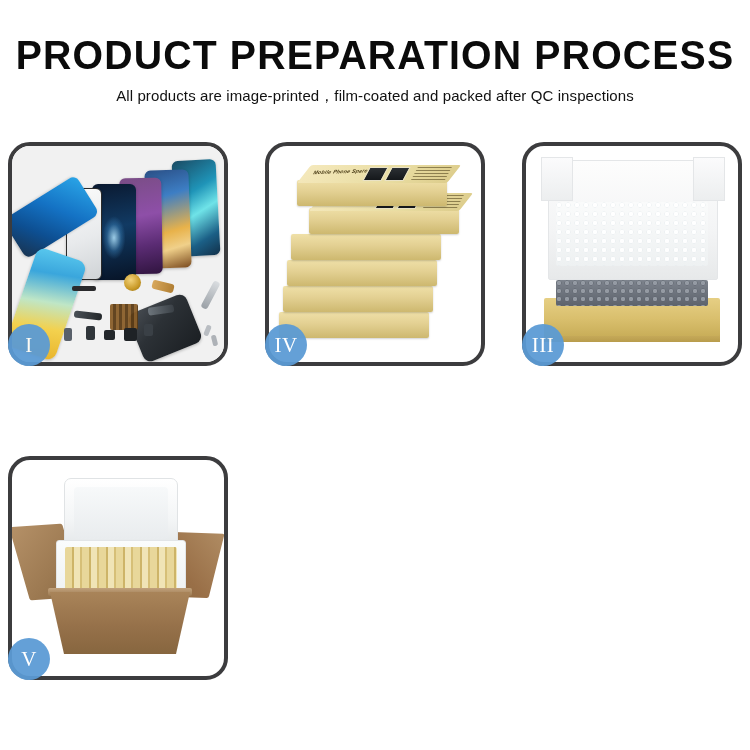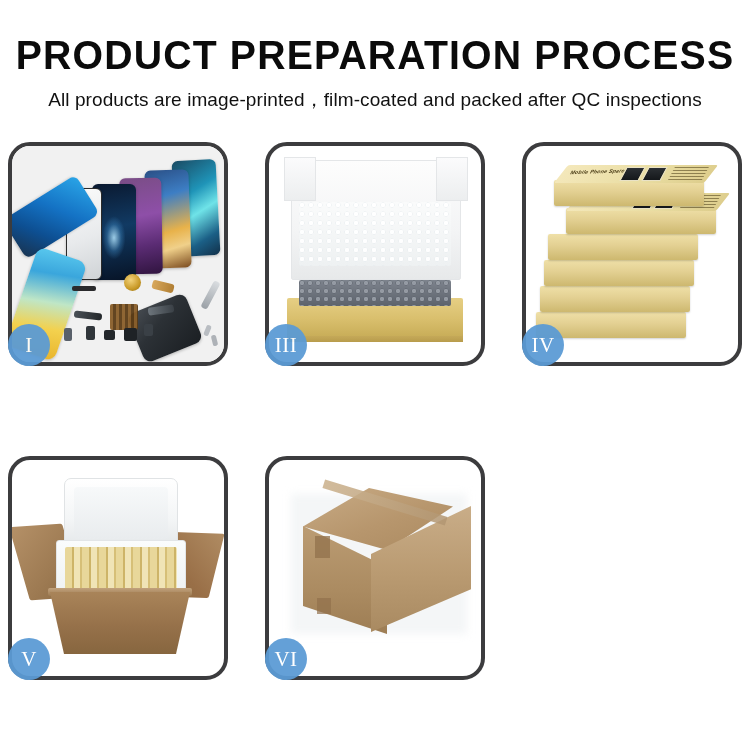--- a/index.html
+++ b/index.html
@@ -31,21 +31,21 @@
     letter-spacing: 1.2px;
     color: #0b0b0b;
     line-height: 1.05;
     white-space: nowrap;
     transform: scaleX(0.98);
   }
   .subtitle {
     margin: 0;
     padding-top: 11px;
     font-family: "Liberation Sans", sans-serif;
-    font-size: 19px;
+    font-size: 15px;
     font-weight: 400;
     color: #111111;
     letter-spacing: 0.1px;
     white-space: nowrap;
   }
 
   
   .grid {
     position: absolute;
     left: 8px;
@@ -424,88 +424,74 @@
       <div class="part p-sm4"></div>
       <div class="part p-sm5"></div>
       <div class="part p-tool"></div>
       <div class="part p-screw1"></div>
       <div class="part p-screw2"></div>
     </div>
     <div class="badge">I</div>
   </div>
 
 
+  <div class="panel panel-4">
+    <div class="panel-media">
+      <div class="stack">
+
+        <div class="sbox" style="left:0px; top:150px;"></div>
+        <div class="sbox" style="left:4px; top:124px;"></div>
+        <div class="sbox" style="left:8px; top:98px;"></div>
+        <div class="sbox" style="left:12px; top:72px;"></div>
+
+        <div class="sbox" style="left:30px; top:46px;">
+          <div class="sbox-top">
+            <div class="sb-label">Mobile Phone Spare Parts</div>
+            <div class="sb-scr sb-scr1"></div>
+            <div class="sb-scr sb-scr2"></div>
+            <div class="sb-lines"></div>
+          </div>
+        </div>
+
+        <div class="sbox" style="left:18px; top:18px;">
+          <div class="sbox-top">
+            <div class="sb-label">Mobile Phone Spare Parts</div>
+            <div class="sb-scr sb-scr1"></div>
+            <div class="sb-scr sb-scr2"></div>
+            <div class="sb-lines"></div>
+          </div>
+        </div>
+
+      </div>
+    </div>
+    <div class="badge">IV</div>
+  </div>
+
   <div class="panel panel-3">
     <div class="panel-media">
       <div class="b3-lid"></div>
       <div class="b3-foam"></div>
       <div class="b3-tray-side"></div>
       <div class="b3-tray">
         <div class="b3-tray-in"></div>
       </div>
     </div>
     <div class="badge">III</div>
-  </div>
-
-  <div class="panel panel-4">
-    <div class="panel-media">
-      <div class="stack">
-
-        <div class="sbox" style="left:0px; top:150px;"></div>
-        <div class="sbox" style="left:4px; top:124px;"></div>
-        <div class="sbox" style="left:8px; top:98px;"></div>
-        <div class="sbox" style="left:12px; top:72px;"></div>
-
-        <div class="sbox" style="left:30px; top:46px;">
-          <div class="sbox-top">
-            <div class="sb-label">Mobile Phone Spare Parts</div>
-            <div class="sb-scr sb-scr1"></div>
-            <div class="sb-scr sb-scr2"></div>
-            <div class="sb-lines"></div>
-          </div>
-        </div>
-
-        <div class="sbox" style="left:18px; top:18px;">
-          <div class="sbox-top">
-            <div class="sb-label">Mobile Phone Spare Parts</div>
-            <div class="sb-scr sb-scr1"></div>
-            <div class="sb-scr sb-scr2"></div>
-            <div class="sb-lines"></div>
-          </div>
-        </div>
-
-      </div>
-    </div>
-    <div class="badge">IV</div>
   </div>
 
   <div class="panel panel-5">
     <div class="panel-media">
       <div class="c5-flapL"></div>
       <div class="c5-flapR"></div>
       <div class="c5-foamlid">
         <div class="c5-foamlid-in"></div>
       </div>
       <div class="c5-foambox">
         <div class="c5-inner"></div>
       </div>
       <div class="c5-rim"></div>
       <div class="c5-body"></div>
     </div>
     <div class="badge">V</div>
   </div>
 
-  <div class="panel panel-6">
-    <div class="panel-media">
-      <div class="c6">
-        <div class="c6-shadow"></div>
-        <div class="c6-top"></div>
-        <div class="c6-left"></div>
-        <div class="c6-right"></div>
-        <div class="c6-seam"></div>
-        <div class="c6-tape1"></div>
-        <div class="c6-tape2"></div>
-      </div>
-    </div>
-    <div class="badge">VI</div>
-  </div>
 
 </div>
 
 </body></html>

